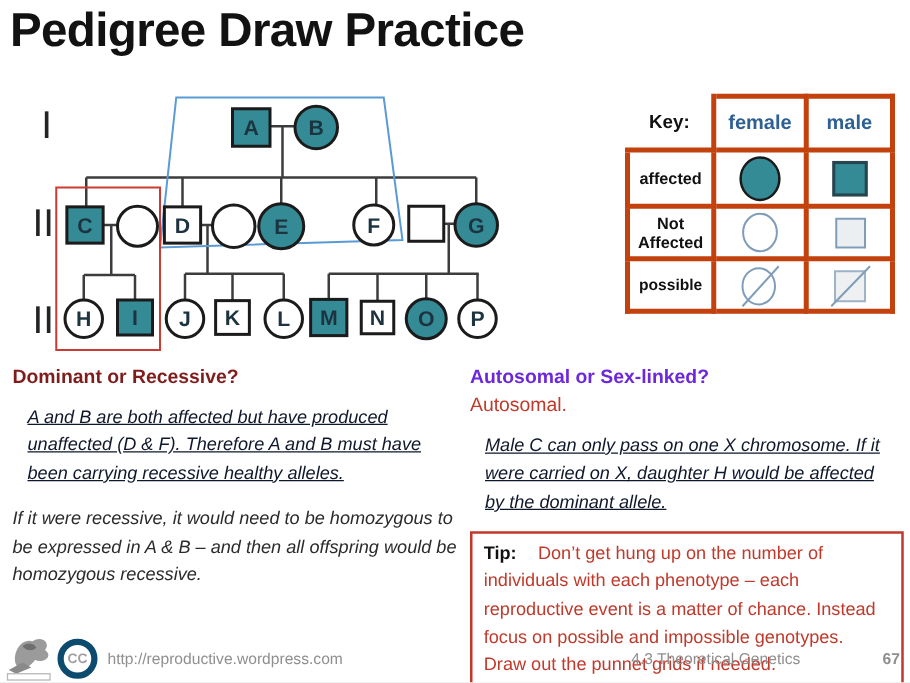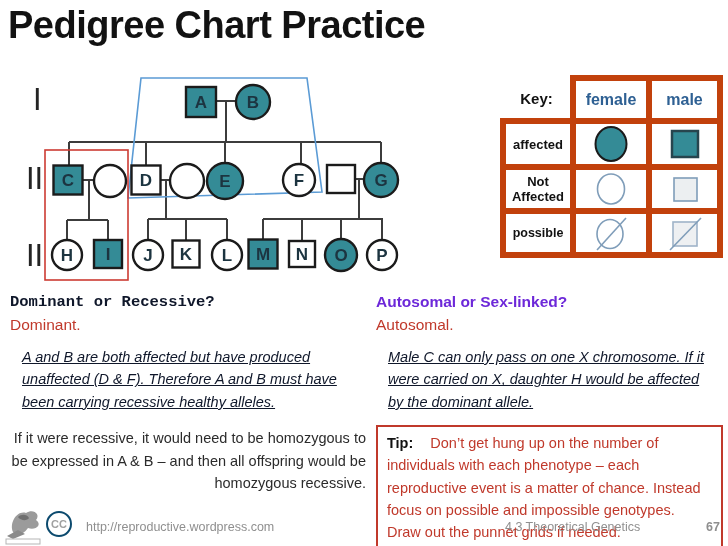--- a/index.html
+++ b/index.html
@@ -8,58 +8,58 @@
     font-family:"Liberation Sans",sans-serif;overflow:hidden;margin:0 auto;
   }
   .title{
     position:absolute;left:8px;top:4px;font-size:38px;font-weight:bold;
     color:#121212;letter-spacing:-0.5px;white-space:nowrap;
   }
   #pedigree-svg{position:absolute;left:0;top:0;}
   
   .key-wrap{position:absolute;left:500px;top:75px;}
   .key-table{border-collapse:collapse;table-layout:fixed;width:202px;background:transparent;}
-  .key-table td{border:6px solid #c2410c;text-align:center;vertical-align:middle;background:#fff;padding:0;}
+  .key-table td{border:4px solid #c2410c;text-align:center;vertical-align:middle;background:#fff;padding:0;}
   td.kt-title{border-top:none;border-left:none;background:transparent;font-weight:bold;font-size:15px;color:#111;}
   td.kt-head{font-weight:bold;font-size:16px;color:#2e6093;}
   td.kt-label{font-weight:bold;font-size:13px;color:#111;line-height:15px;padding:0 2px;}
   td.kt-label.small{font-size:12.5px;}
   .kt-sym svg{display:block;margin:0 auto;}
   
   .qcol{position:absolute;top:293px;}
   .qcol.left{left:10px;width:356px;}
   .qcol.right{left:376px;width:347px;}
   .q-heading{font-size:15.5px;font-weight:bold;margin:0 0 5px 0;}
-  .q-heading.blue{color:#0f172a;font-family:Liberation Mono, monospace;}
+  .q-heading.blue{color:#7f1d1d;}
   .q-heading.red{color:#6d28d9;}
   .q-answer{font-size:15.5px;color:#c0392b;margin:0 0 5px 0;}
   .q-expl{font-size:14.5px;font-style:italic;color:#0f172a;line-height:22.4px;margin:12px;text-decoration:underline;}
-  .q-extra{font-size:14.5px;color:#2b2b2b;line-height:22.4px;margin:14px 0 0 0;text-align:right;}
+  .q-extra{font-size:14.5px;font-style:italic;color:#2b2b2b;line-height:22.4px;margin:14px 0 0 0;}
   .tip-box{
     border:2px solid #c0392b;background:#fff;margin-top:10px;
     padding:5px 9px 7px 9px;font-size:14.5px;line-height:22.2px;color:#c0392b;
   }
   .tip-label{color:#111;font-weight:bold;margin-right:17px;}
   
   .footer-url{position:absolute;left:86px;top:520px;font-size:12.5px;color:#8f8f8f;}
   .footer-section{position:absolute;left:505px;top:520px;font-size:12.5px;color:#8f8f8f;}
   .footer-page{position:absolute;right:8px;top:520px;font-size:12.5px;color:#8f8f8f;font-weight:bold;}
   .mascot{position:absolute;left:4px;top:505px;}
   .cc-badge{
     position:absolute;left:46px;top:511px;width:22px;height:22px;border-radius:50%;
-    border:2px solid #0c4a6e;color:#a0a0a0;font-size:11px;font-weight:bold;
+    border:5px solid #0c4a6e;color:#a0a0a0;font-size:11px;font-weight:bold;
     display:flex;align-items:center;justify-content:center;background:#fff;
   }
 </style>
 </head>
 <body>
 
 <div class="slide">
 
-  <div class="title">Pedigree Chart Practice</div>
+  <div class="title">Pedigree Draw Practice</div>
 
   <svg id="pedigree-svg" width="500" height="300" viewBox="0 0 500 300">
       <line x1="216" y1="101" x2="236" y2="101" stroke="#3c3c3c" stroke-width="2"></line>
       <line x1="226" y1="101" x2="226" y2="142" stroke="#3c3c3c" stroke-width="2"></line>
       <line x1="69" y1="142" x2="381" y2="142" stroke="#3c3c3c" stroke-width="2"></line>
       <line x1="69" y1="142" x2="69" y2="165" stroke="#3c3c3c" stroke-width="2"></line>
       <line x1="146" y1="142" x2="146" y2="165" stroke="#3c3c3c" stroke-width="2"></line>
       <line x1="225" y1="142" x2="225" y2="163" stroke="#3c3c3c" stroke-width="2"></line>
       <line x1="301" y1="142" x2="301" y2="164" stroke="#3c3c3c" stroke-width="2"></line>
       <line x1="381" y1="142" x2="381" y2="163" stroke="#3c3c3c" stroke-width="2"></line>
@@ -171,21 +171,20 @@
             <line x1="5" y1="36" x2="36" y2="4" stroke="#7f9db9" stroke-width="1.6"></line>
           </svg>
         </td>
       </tr>
     </tbody>
       </table>
   </div>
 
   <div class="qcol left">
     <p class="q-heading blue">Dominant or Recessive?</p>
-    <p class="q-answer">Dominant.</p>
     <p class="q-expl">A and B are both affected but have produced unaffected (D &amp; F). Therefore A and B must have been carrying recessive healthy alleles.</p>
     <p class="q-extra">If it were recessive, it would need to be homozygous to be expressed in A &amp; B – and then all offspring would be homozygous recessive.</p>
   </div>
 
   <div class="qcol right">
     <p class="q-heading red">Autosomal or Sex-linked?</p>
     <p class="q-answer">Autosomal.</p>
     <p class="q-expl">Male C can only pass on one X chromosome. If it were carried on X, daughter H would be affected by the dominant allele.</p>
     <div class="tip-box">
       <span class="tip-label">Tip:</span><span>Don’t get hung up on the number of individuals with each phenotype – each reproductive event is a matter of chance. Instead focus on possible and impossible genotypes. Draw out the punnet grids if needed.</span>

